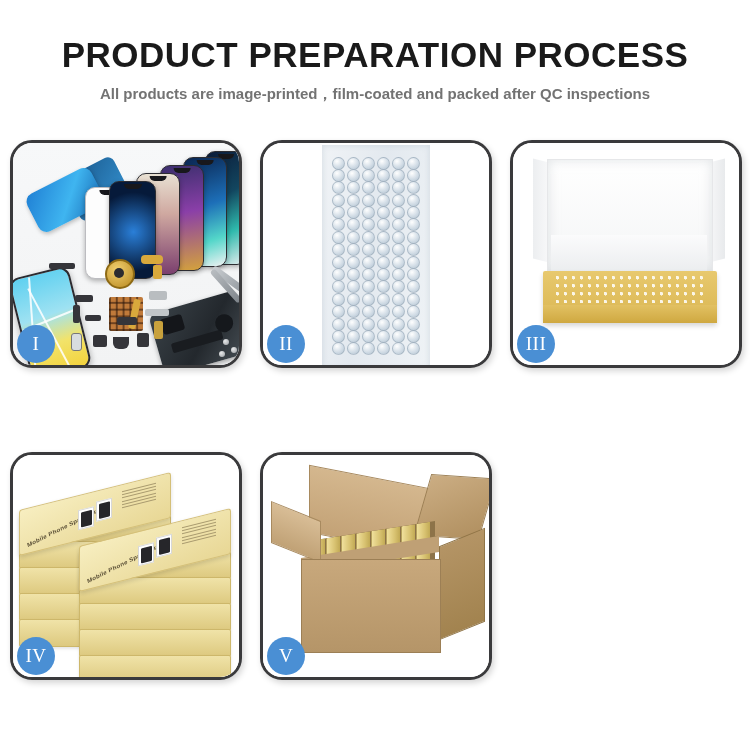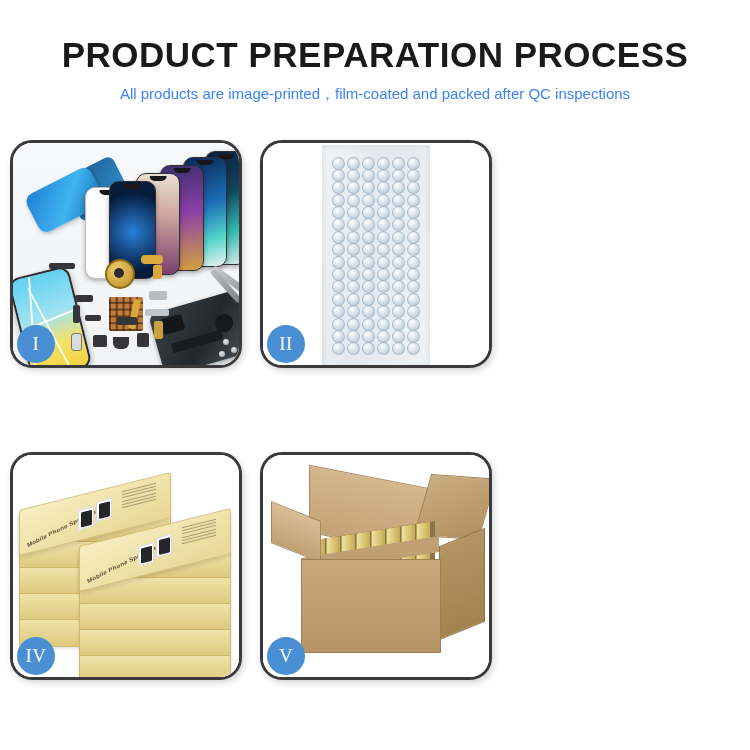--- a/index.html
+++ b/index.html
@@ -13,21 +13,21 @@
   
   .header{position:absolute;left:0;top:0;width:750px;text-align:center;}
   .title{
     font-family:"Liberation Sans", sans-serif;
     font-size:35px;font-weight:700;letter-spacing:.5px;
     color:#1a1a1a;margin:0;padding-top:37px;line-height:1.05;
     white-space:nowrap;
   }
   .subtitle{
     font-family:"Liberation Sans", sans-serif;
-    font-size:15px;font-weight:400;color:#3b82f6;
+    font-size:15px;font-weight:700;color:#737373;
     margin:0;padding-top:11px;white-space:nowrap;
   }
 
   
   .grid{position:absolute;left:10px;top:140px;width:732px;}
   .row{display:flex;gap:18px;margin-bottom:84px;}
   .panel{
     position:relative;width:232px;height:228px;
     border:3px solid #3a3a3c;border-radius:22px;
     background:#ffffff;box-sizing:border-box;
@@ -378,20 +378,33 @@
               <span class="bub"></span>
               <span class="bub"></span>
               <span class="bub"></span>
               <span class="bub"></span>
               <span class="bub"></span>
             </div>
         </div>
         <div class="badge">II</div>
       </div>
 
+      <div class="panel">
+        <div class="panel-inner p3">
+          <div class="lid3flapL"></div>
+          <div class="lid3flapR"></div>
+          <div class="lid3"></div>
+          <div class="foam3"></div>
+          <div class="tray3">
+            <div class="tray3in"></div>
+            <div class="tray3lip"></div>
+          </div>
+        </div>
+        <div class="badge">III</div>
+      </div>
 
     </div>
 
     <div class="row">
 
       <div class="panel">
         <div class="panel-inner p4">
 
           <div class="stackbox" style="left:6px;top:60px;"></div>
           <div class="stackbox" style="left:6px;top:86px;"></div>

